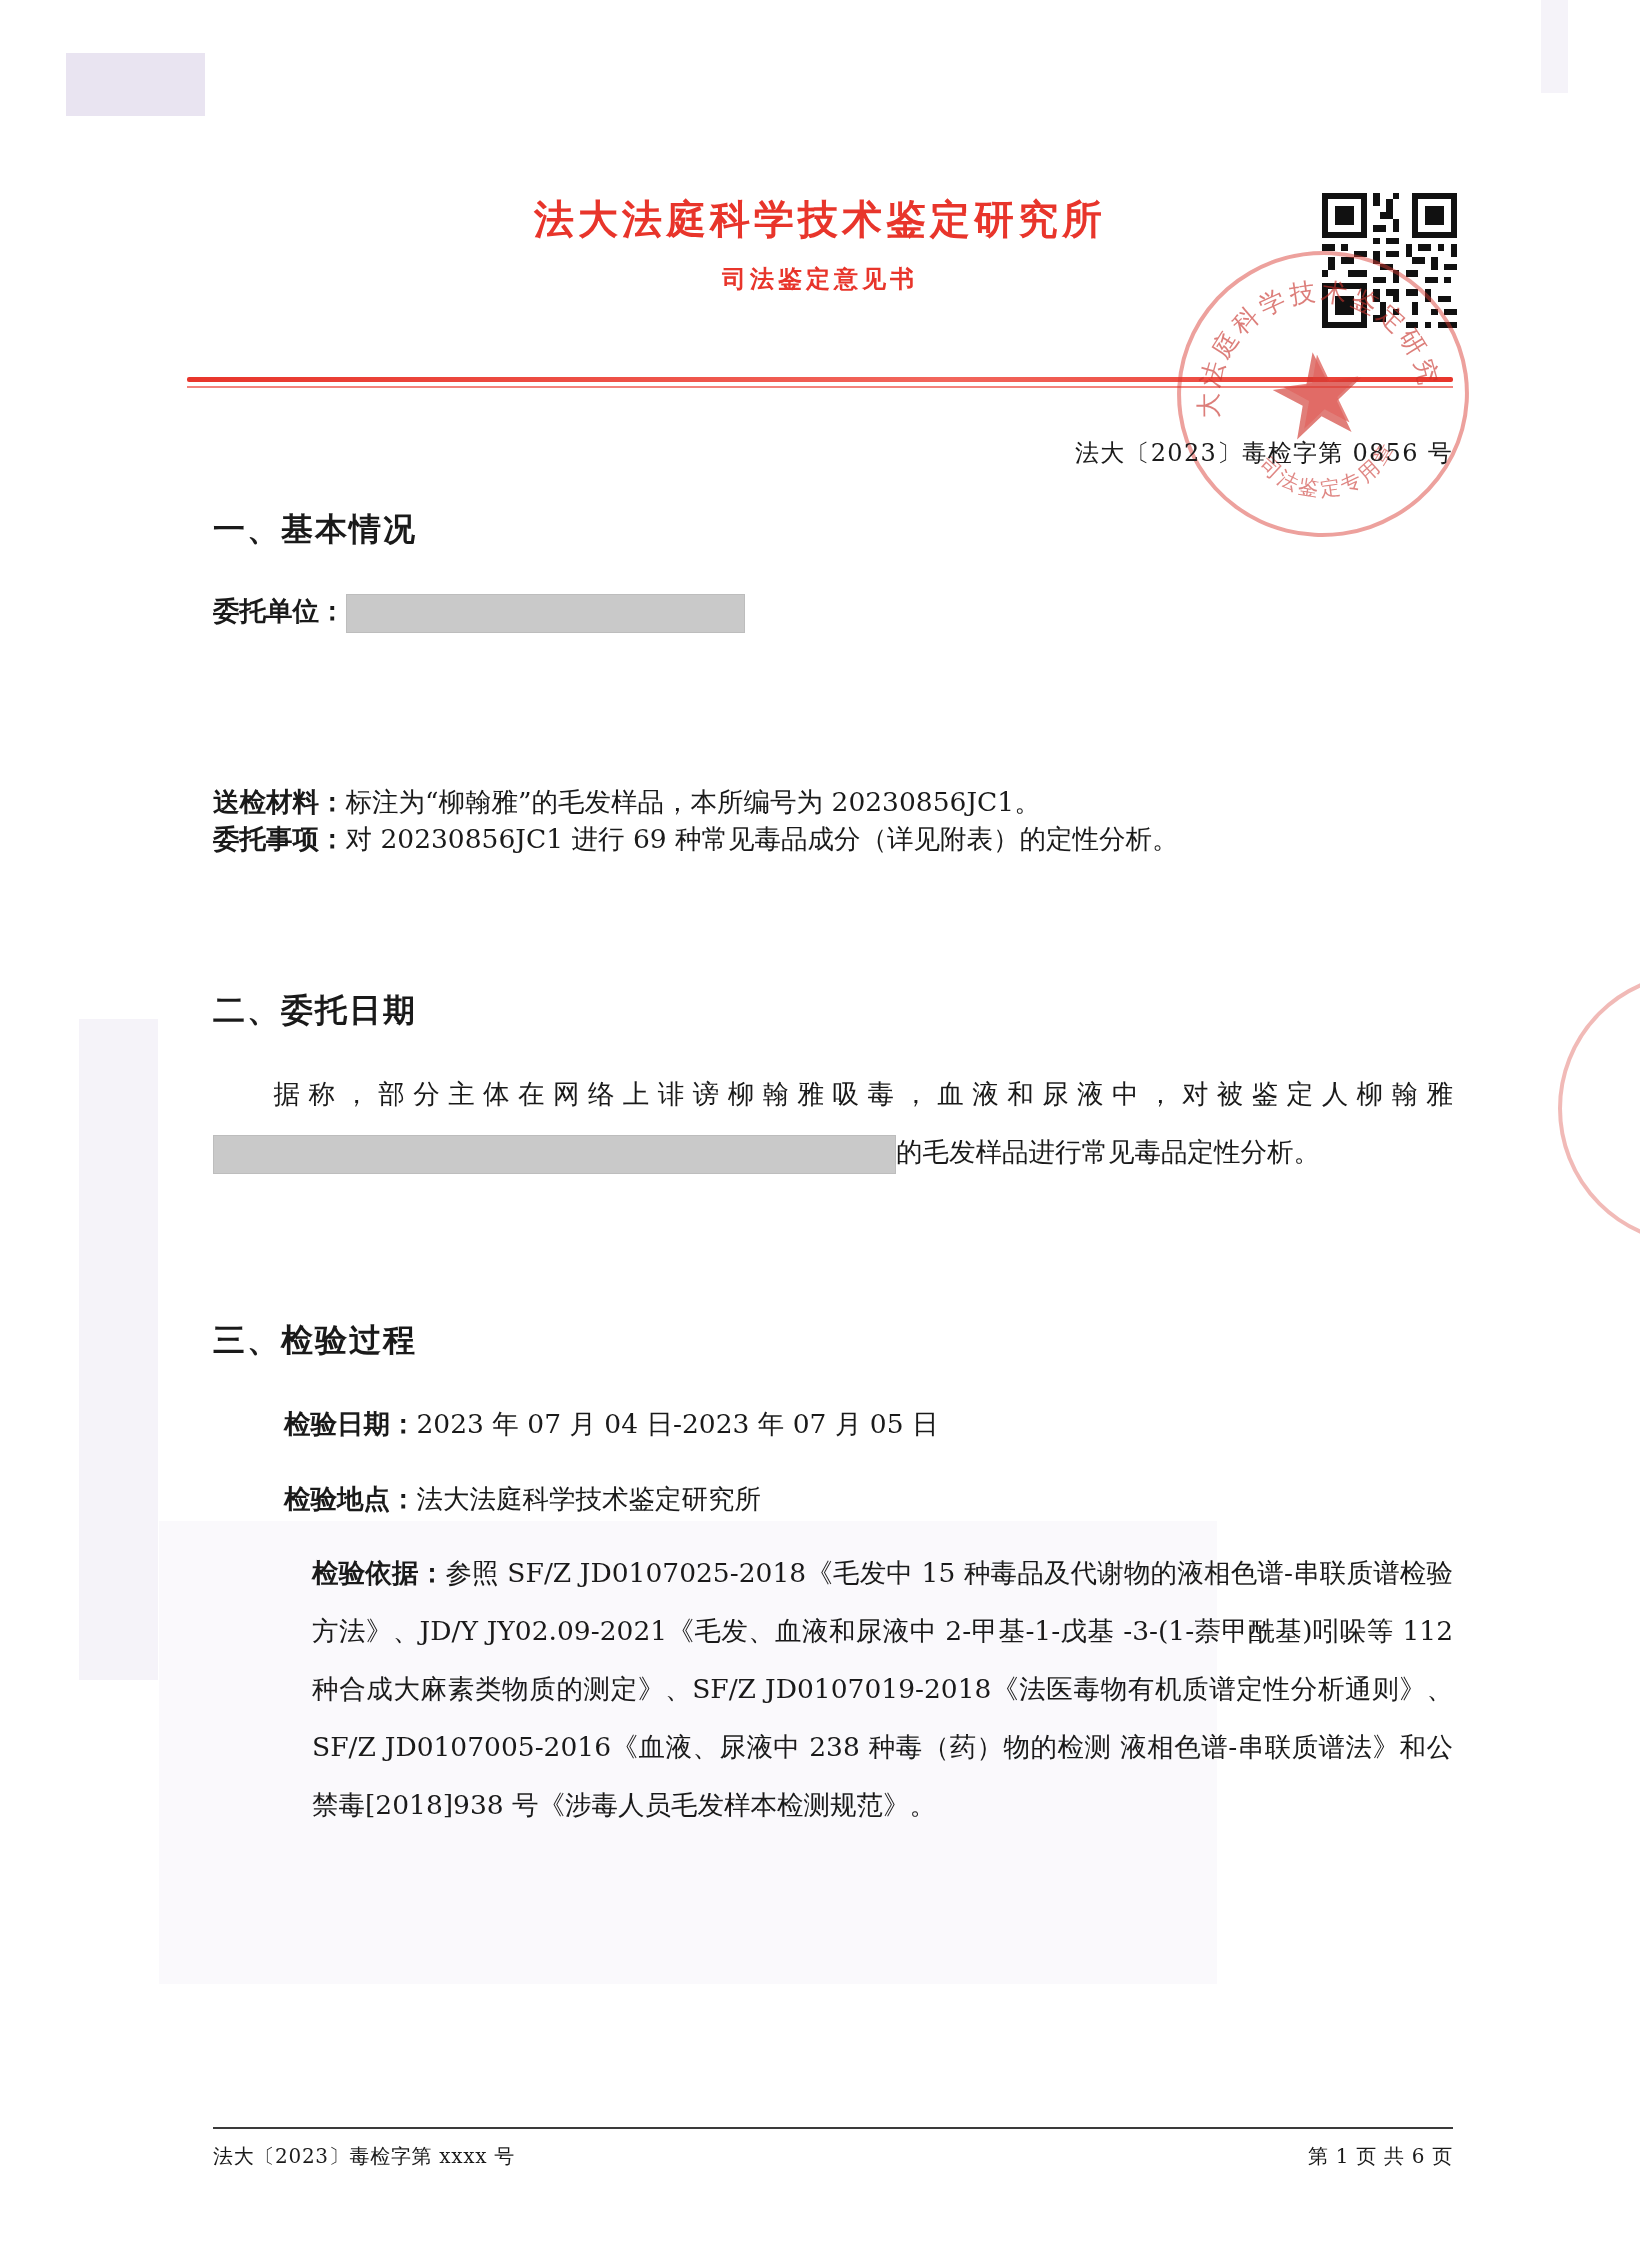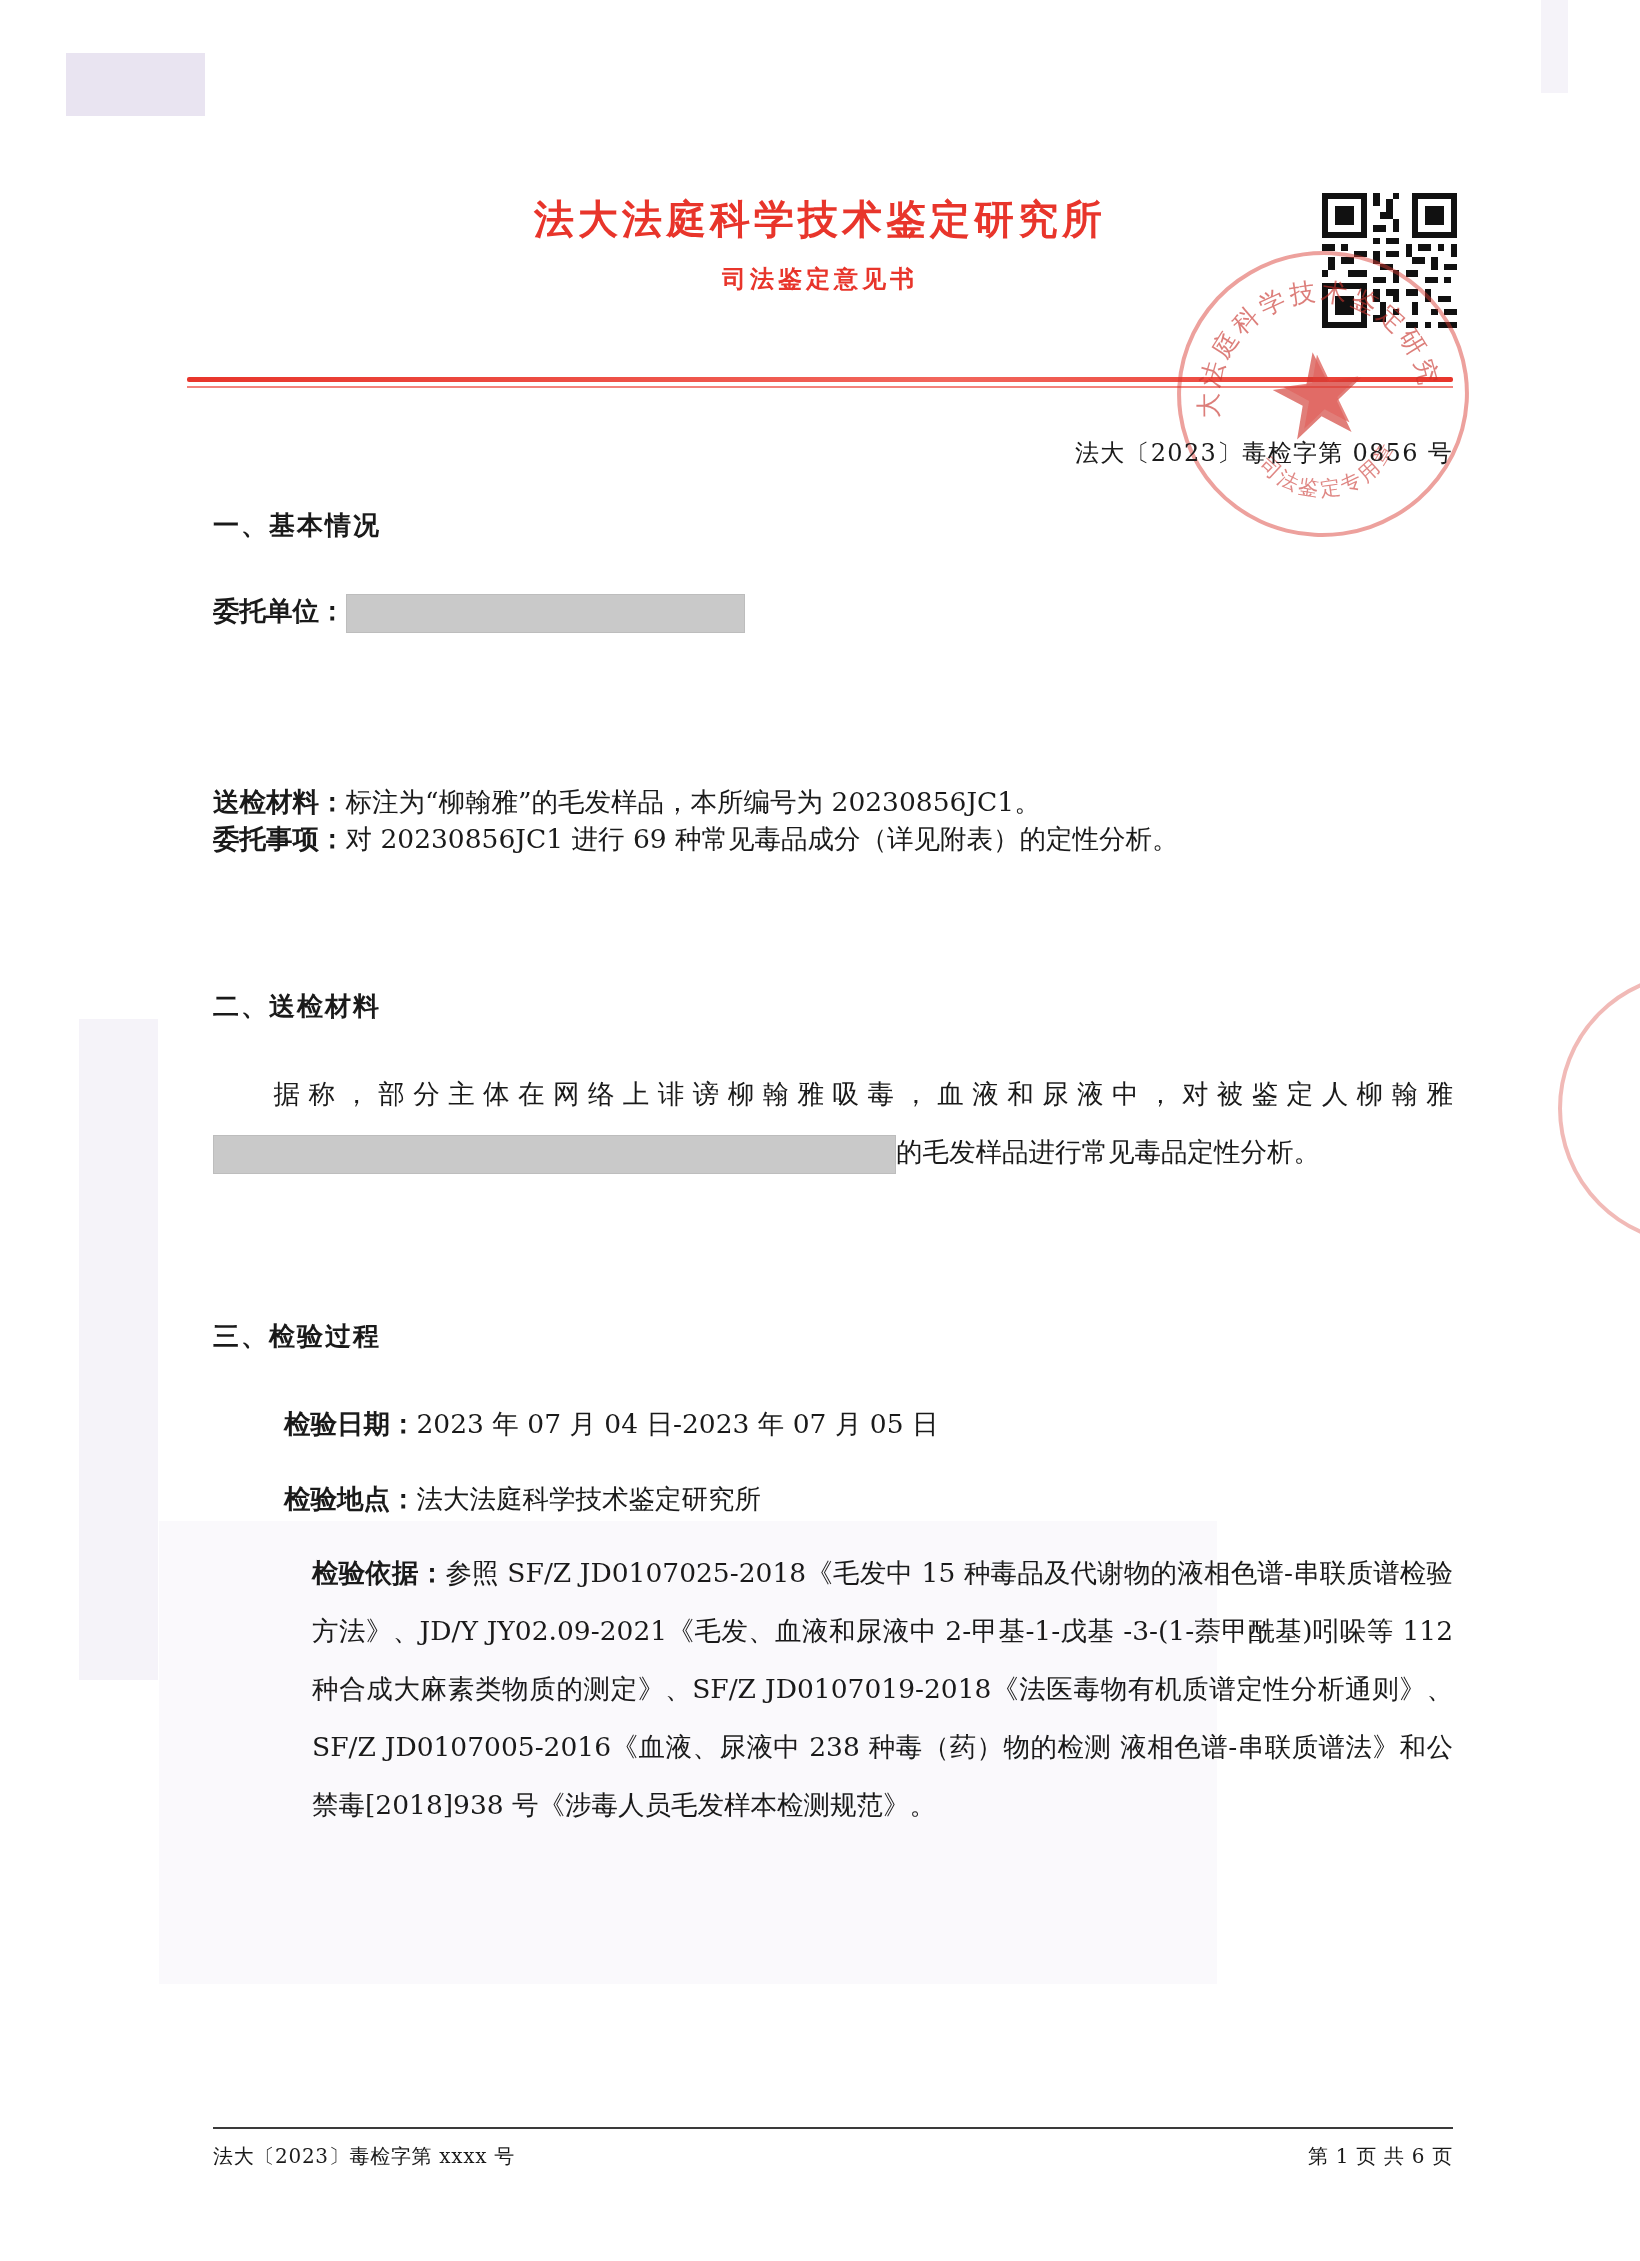--- a/index.html
+++ b/index.html
@@ -119,21 +119,21 @@
     letter-spacing: 1.3px;
     font-family: "DejaVu Serif", serif;
   }
 
   
   .section-h {
     position: absolute;
     left: 213px;
     font-family: "DejaVu Sans", sans-serif;
     font-weight: bold;
-    font-size: 26px;
+    font-size: 32px;
     letter-spacing: 2px;
   }
   .para {
     position: absolute;
     left: 213px;
     right: 187px;
     font-size: 26.5px;
     line-height: 58px;
     font-family: "DejaVu Serif", serif;
     text-align: justify;
@@ -285,21 +285,21 @@
   <div class="para" style="top:582px;">
     <span class="lbl">委托单位：</span><span class="redact" style="width:397px;"></span>
   </div>
   <div class="para" style="top:773px;">
     <span class="lbl">送检材料：</span><span>标注为“柳翰雅”的毛发样品，本所编号为 20230856JC1。</span>
   </div>
   <div class="para" style="top:810px; left:213px;">
     <span class="lbl">委托事项：</span><span>对 20230856JC1 进行 69 种常见毒品成分（详见附表）的定性分析。</span>
   </div>
 
-  <div class="section-h" style="top:989px;">二、送检材料</div>
+  <div class="section-h" style="top:989px;">二、委托日期</div>
   <div class="para" style="top:1065px; left:213px;">
     <span style="display:inline-block;width:52px;"></span><span>据称，部分主体在网络上诽谤柳翰雅吸毒，血液和尿液中，对被鉴定人柳翰雅</span><span class="redact" style="width:681px;"></span><span>的毛发样品进行常见毒品定性分析。</span>
   </div>
 
   <div class="section-h" style="top:1319px;">三、检验过程</div>
   <div class="para" style="top:1395px; left:284px;">
     <span class="lbl">检验日期：</span><span>2023 年 07 月 04 日-2023 年 07 月 05 日</span>
   </div>
   <div class="para" style="top:1470px; left:284px;">
     <span class="lbl">检验地点：</span><span>法大法庭科学技术鉴定研究所</span>

